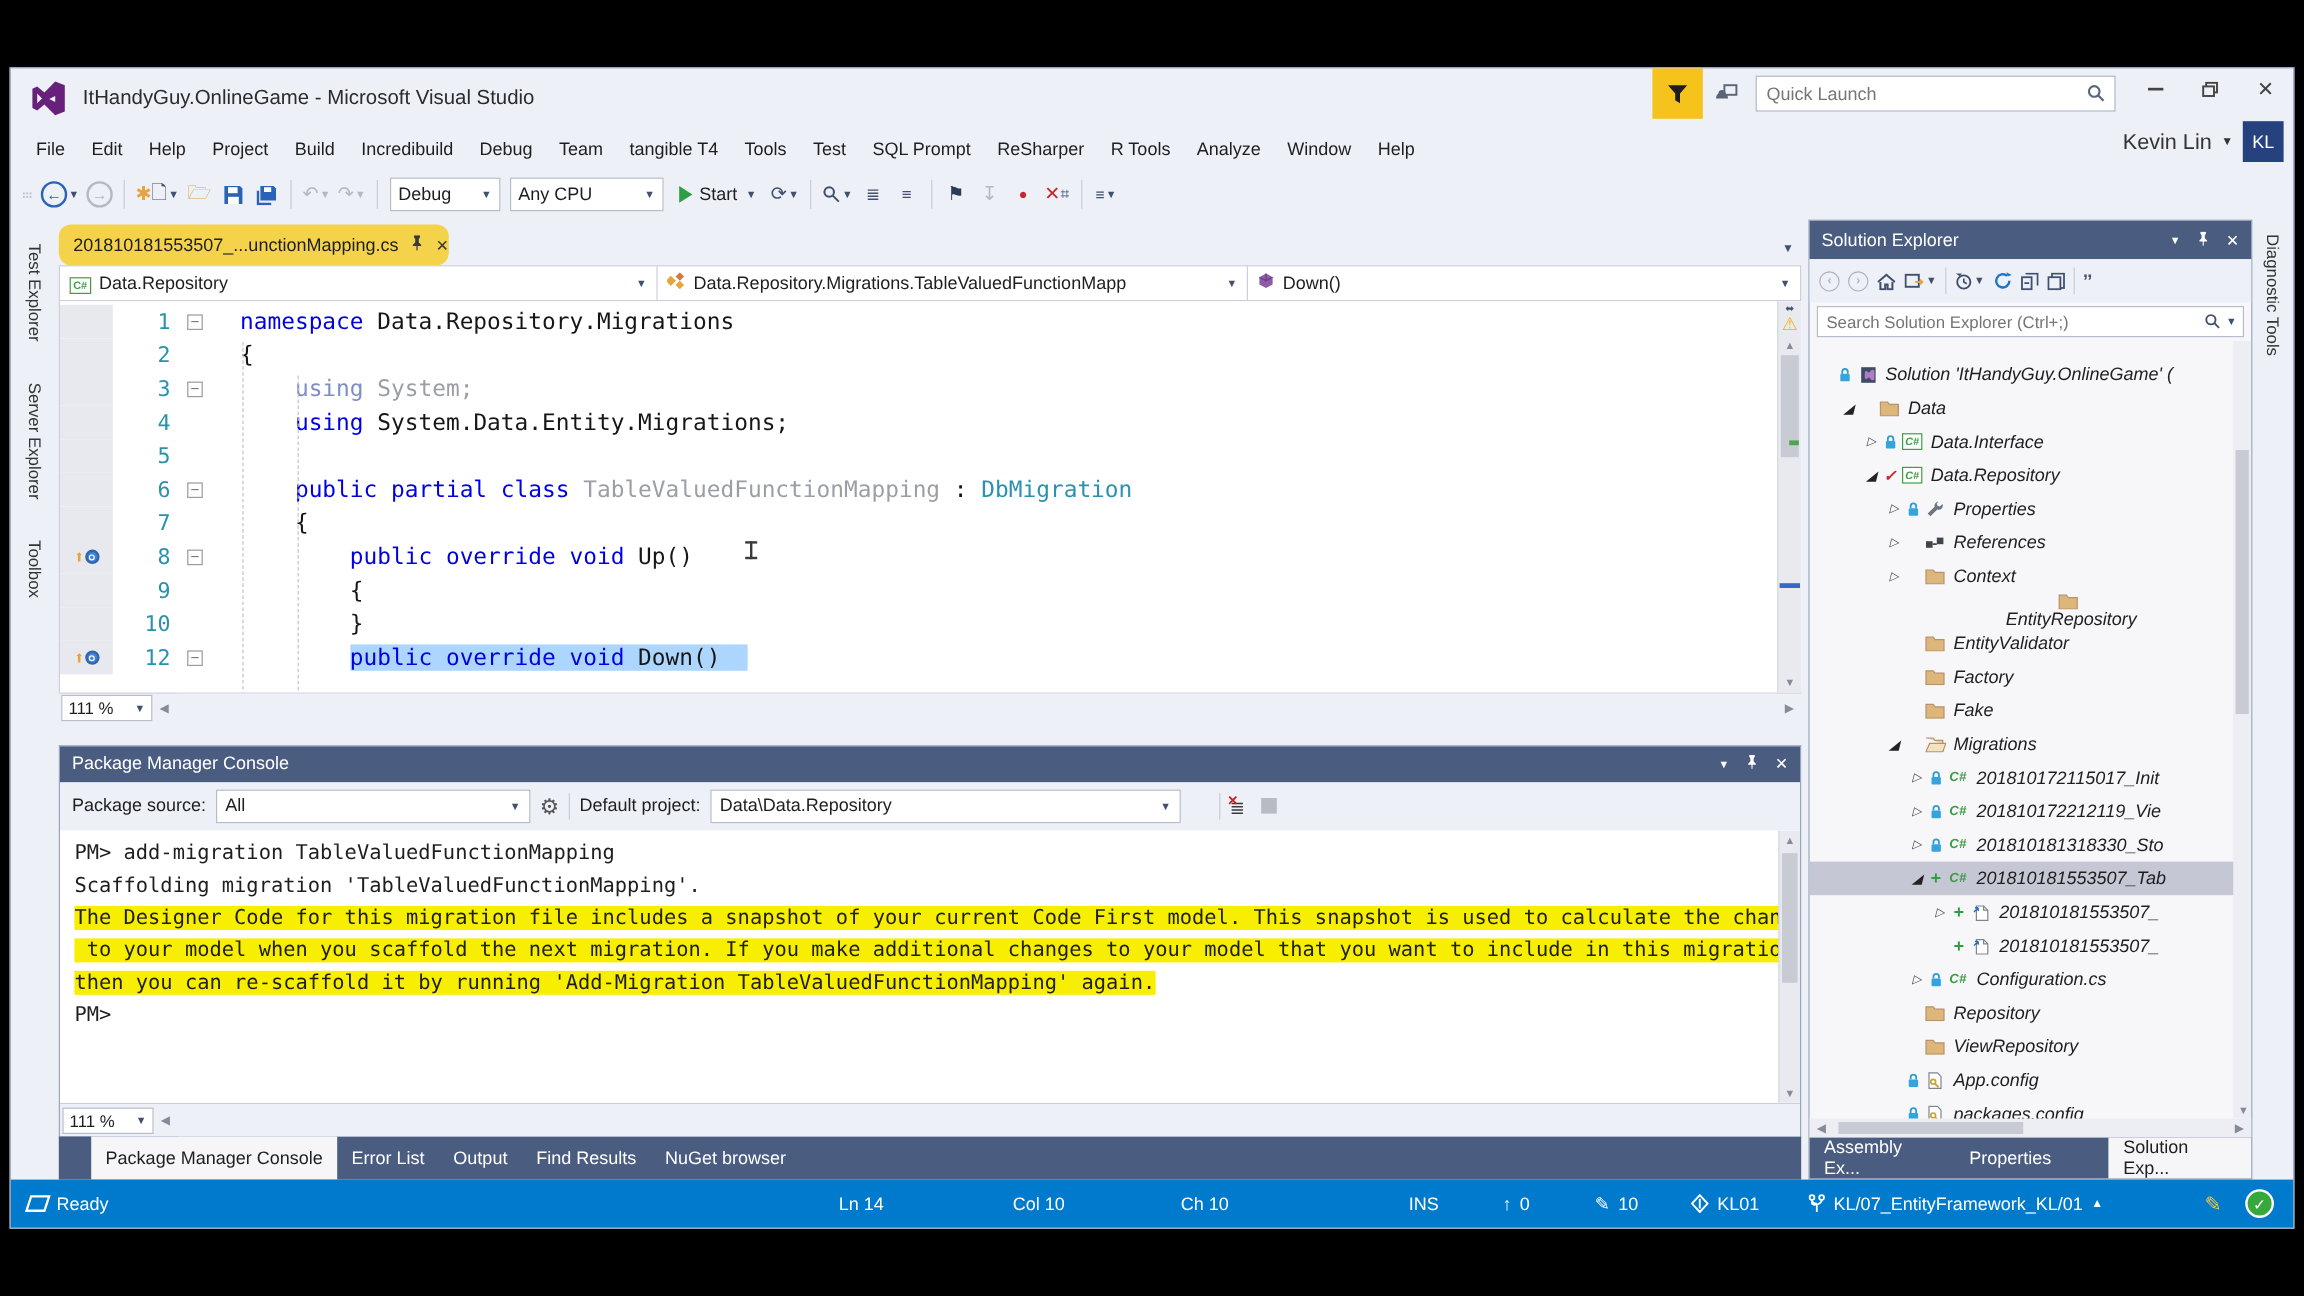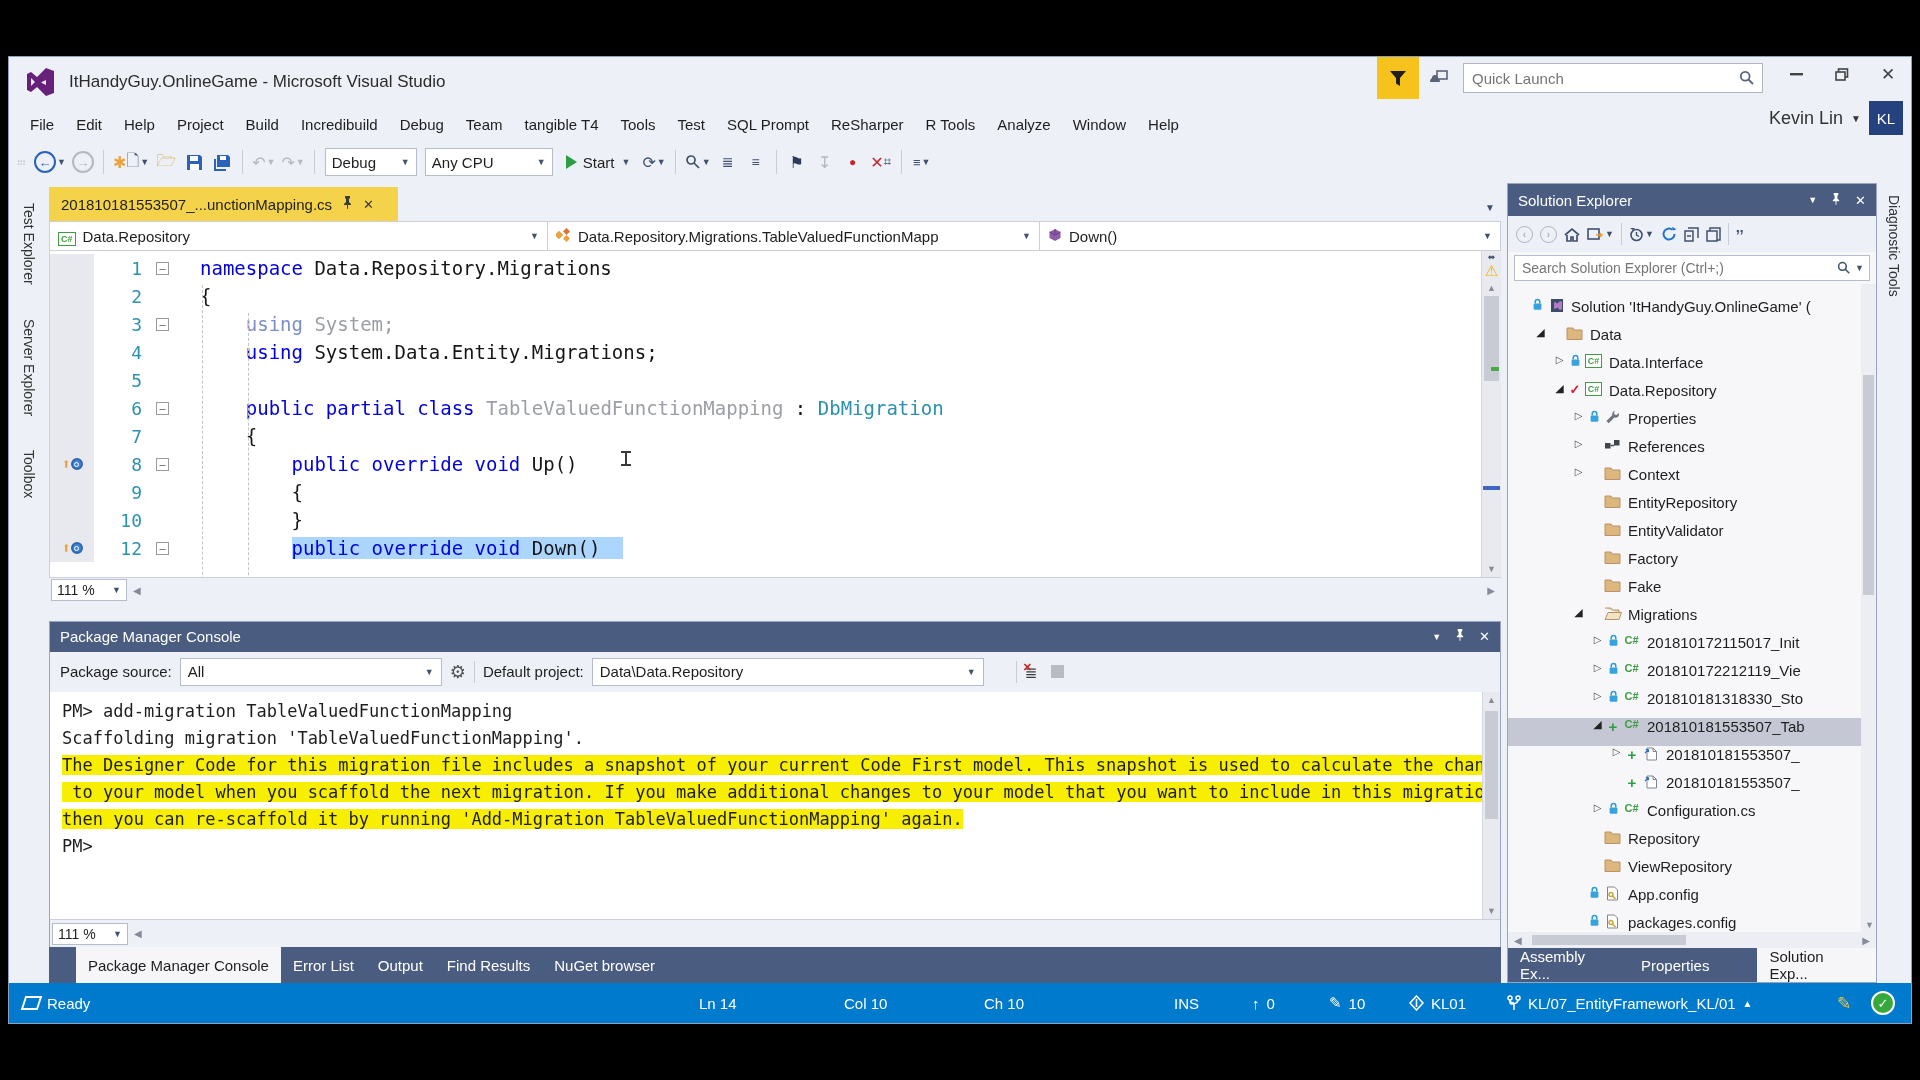--- a/index.html
+++ b/index.html
@@ -53,21 +53,21 @@
   .main { flex:1; display:flex; min-height:0; }
   .left-strip { width:40px; display:flex; flex-direction:column; align-items:center; padding-top:14px; gap:22px; }
   .v-tab { writing-mode:vertical-rl; font-size:14px; color:#333; padding:6px 3px; }
   .right-strip { width:34px; display:flex; flex-direction:column; align-items:center; padding-top:6px; }
 
   .editor-col { flex:1; display:flex; flex-direction:column; min-width:0; }
 
   
   .tabstrip { height:38px; display:flex; align-items:flex-end; position:relative; }
   .doc-tab { height:34px; background:#F4D34B; color:#1E1E1E; display:flex; align-items:center;
-             padding:0 24px 0 12px; font-size:15px; gap:10px; }
+             padding:0 0 0 12px; font-size:15px; gap:10px;border-radius:10px; }
   .tab-pin, .tab-close { font-size:13px; color:#3A3A3A; }
   .tabstrip-overflow { position:absolute; right:6px; bottom:8px; font-size:10px; color:#41516D; }
 
   
   .breadcrumb { height:30px; background:#FFF; border:1px solid #CCCEDB; display:flex; align-items:stretch; }
   .crumb { display:flex; align-items:center; gap:7px; padding:0 8px; font-size:15px; color:#1E1E1E;
            border-right:1px solid #CCCEDB; position:relative; }
   .crumb .crumb-caret { position:absolute; right:8px; font-size:9px; color:#41516D; }
   .crumb:nth-child(1){ width:498px; } .crumb:nth-child(2){ width:492px; } .crumb:nth-child(3){ flex:1; border-right:0; }
 
@@ -142,21 +142,21 @@
   .se-toolbar { height:36px; background:#EDF0F7; display:flex; align-items:center; gap:7px; padding:0 8px; }
   .se-tb-ic { display:flex; align-items:center; color:#41516D; font-size:15px; }
   .se-circle { width:17px; height:17px; border-radius:50%; border:1.6px solid #ADB2BE; color:#ADB2BE;
                display:flex; align-items:center; justify-content:center; font-size:10px; font-weight:bold; }
   .se-sep { width:1px; height:22px; background:#C8CCD8; }
   .se-search { height:32px; padding:3px 6px; }
   .se-search-box { height:26px; background:#FFF; border:1px solid #B6BCCA; display:flex; align-items:center; }
   .se-search-box input { flex:1; border:0; outline:none; font-size:14px; color:#6B6B6B; padding:0 7px;
                          background:transparent; font-family:"Liberation Sans",sans-serif; }
   .se-tree { flex:1; position:relative; overflow:hidden; padding-top:14px; }
-  .tree-row { height:28px; display:flex; align-items:flex-start; font-size:15px; color:#1E1E1E; white-space:nowrap; }
+  .tree-row { height:28px; display:flex; align-items:center; font-size:15px; color:#1E1E1E; white-space:nowrap;font-style:italic; }
   .tree-row.selected { background:#C5C8D4; }
   .tw-exp { width:15px; flex:none; font-size:10px; color:#4A4A4A; text-align:center; }
   .tw-exp.open { font-size:11px; color:#222; }
   .tw-badge { width:16px; flex:none; display:flex; justify-content:center; align-items:center; }
   .tw-icon { width:21px; flex:none; display:flex; justify-content:center; align-items:center; }
   .tw-label { padding-left:5px; }
   .ic-plus { color:#2E9E44; font-weight:bold; font-size:15px; }
   .ic-check { color:#C9252C; font-weight:bold; font-size:13px; }
   .ic-csproj { border:1.5px solid #3F9C45; color:#3F9C45; font-size:9px; font-weight:bold; padding:1px 2px; background:#FFF; }
   .ic-csfile { color:#3F9C45; font-size:11px; font-weight:bold; }
@@ -624,21 +624,21 @@
             <div class="tree-row" style="padding-left: 63px;">
               <span class="tw-exp">▷</span>
               <span class="tw-badge"></span>
               <span class="tw-icon">
                 <svg width="17" height="14" viewBox="0 0 17 14">
                   <path d="M1 2h6l1.5 2H16v9.5H1z" fill="#DCB67A" stroke="#B8926A"></path>
                 </svg>
               </span>
               <span class="tw-label">Context</span>
             </div>
-            <div class="tree-row" style="padding-left: 63px;">
+            <div class="tree-row" style="padding-left: 63px; flex-direction: column;">
               <span class="tw-exp"></span>
               <span class="tw-badge"></span>
               <span class="tw-icon">
                 <svg width="17" height="14" viewBox="0 0 17 14">
                   <path d="M1 2h6l1.5 2H16v9.5H1z" fill="#DCB67A" stroke="#B8926A"></path>
                 </svg>
               </span>
               <span class="tw-label">EntityRepository</span>
             </div>
             <div class="tree-row" style="padding-left: 63px;">

